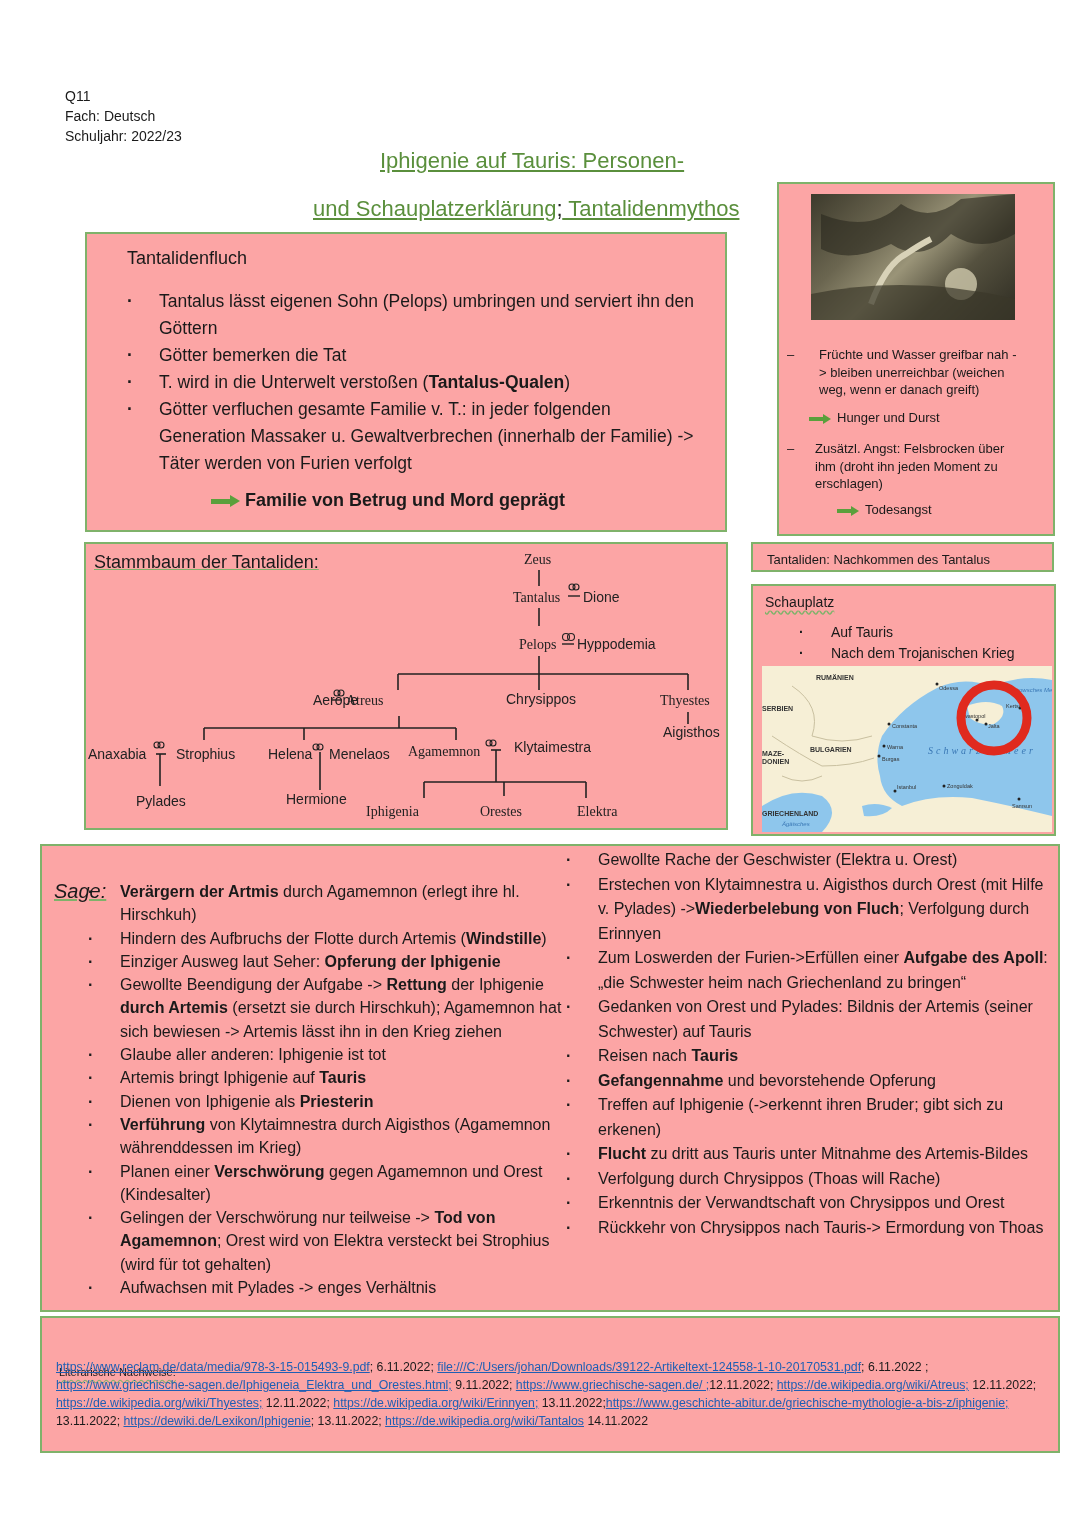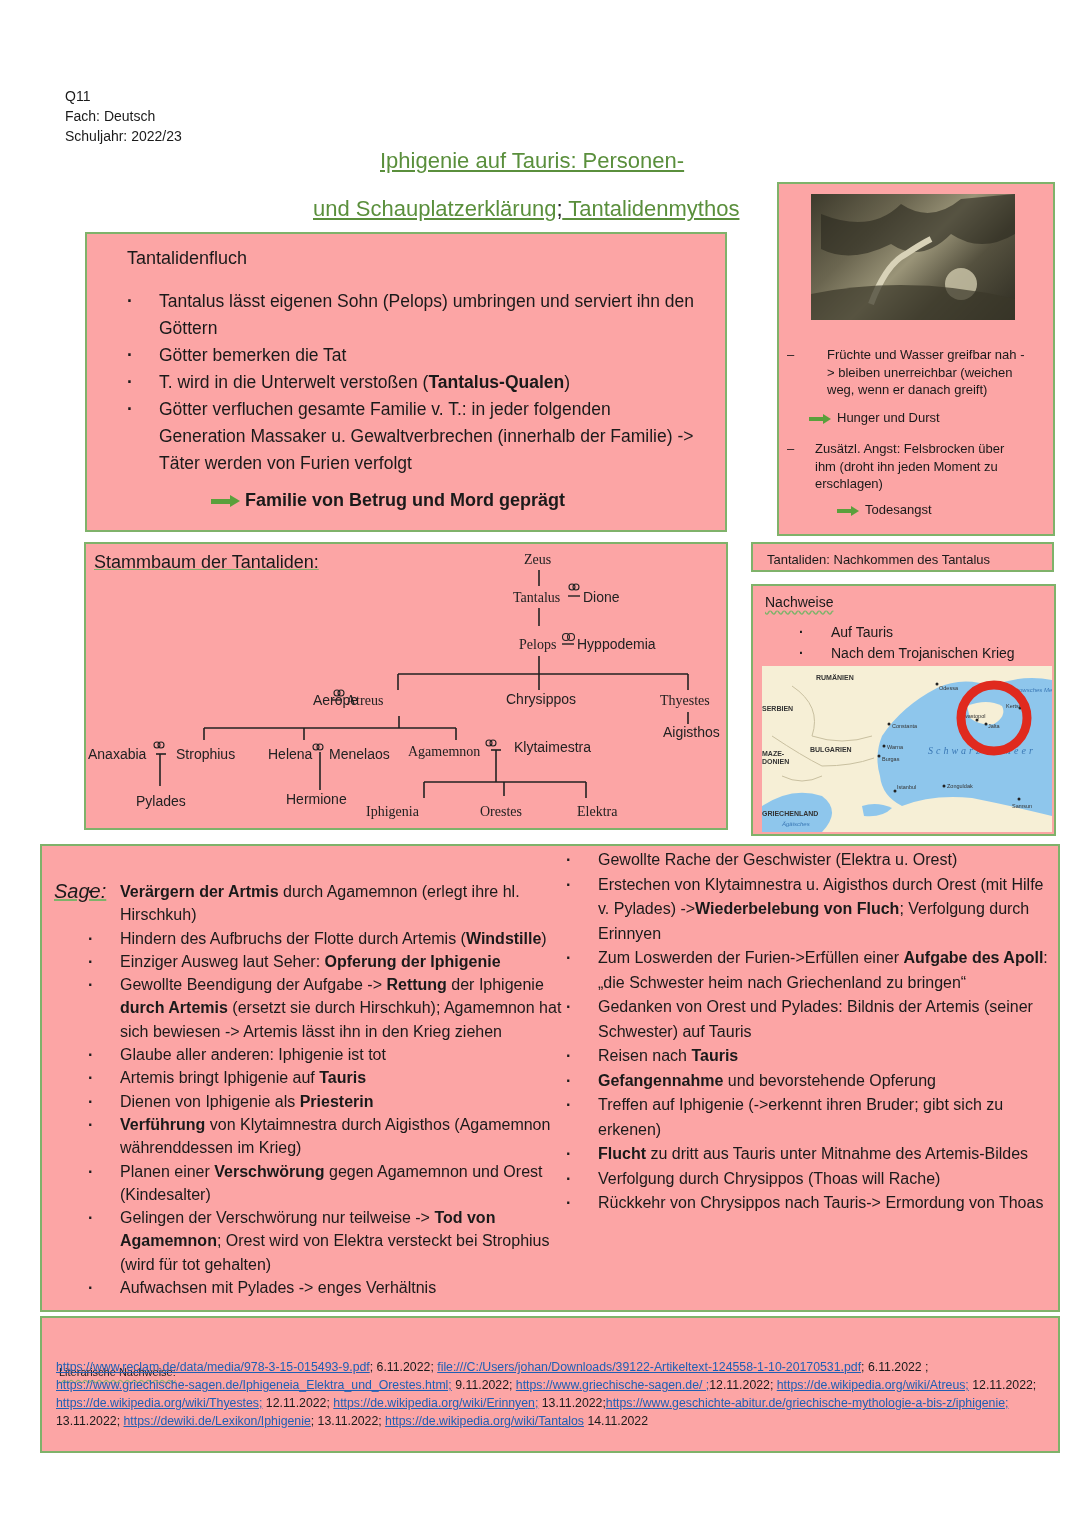--- a/index.html
+++ b/index.html
@@ -56,21 +56,21 @@
     <div class="abs" style="left:32px; top:10px; width:204px; height:126px; background:linear-gradient(135deg,#3d3a2c 0%,#6b6650 30%,#9a9478 50%,#55513f 70%,#2e2c22 100%);">
       <svg width="204" height="126" viewBox="0 0 204 126">
         <path d="M10 20 Q60 40 90 10 Q120 30 150 5 L204 0 L204 40 Q170 60 140 40 Q110 70 80 50 Q40 70 10 55 Z" fill="#2a281e" opacity="0.6"></path>
         <path d="M60 110 Q75 70 95 60 Q110 50 120 45" stroke="#d8d2b8" stroke-width="6" fill="none"></path>
         <circle cx="150" cy="90" r="16" fill="#cfc9ad" opacity="0.8"></circle>
         <path d="M0 100 Q100 80 204 105 L204 126 L0 126 Z" fill="#3a3729" opacity="0.7"></path>
       </svg>
     </div>
     <div class="abs" style="left:8px; top:162px; font-size:13px; line-height:17.5px; width:260px;">
       <span class="abs" style="left:0;">–</span>
-      <div style="margin-left:40px; width:200px;">Früchte und Wasser greifbar nah -&gt; bleiben unerreichbar (weichen weg, wenn er danach greift)</div>
+      <div style="margin-left:32px; width:200px;">Früchte und Wasser greifbar nah -&gt; bleiben unerreichbar (weichen weg, wenn er danach greift)</div>
     </div>
     <div class="abs" style="left:30px; top:226px; font-size:13px;">
       <span class="arrow sm"></span><span>Hunger und Durst</span>
     </div>
     <div class="abs" style="left:8px; top:256px; font-size:13px; line-height:17.5px; width:260px;">
       <span class="abs" style="left:0;">–</span>
       <div style="margin-left:28px; width:200px;">Zusätzl. Angst: Felsbrocken über ihm (droht ihn jeden Moment zu erschlagen)</div>
     </div>
     <div class="abs" style="left:58px; top:318px; font-size:13px;">
       <span class="arrow sm"></span><span>Todesangst</span>
@@ -144,21 +144,21 @@
       <text x="394" y="272">Orestes</text>
       <text x="491" y="272">Elektra</text>
     </svg>
   </div>
 
   <div class="box" style="left:751px; top:542px; width:303px; height:30px;">
     <div class="abs" style="left:14px; top:8px; font-size:13px;">Tantaliden: Nachkommen des Tantalus</div>
   </div>
 
   <div class="box" style="left:751px; top:584px; width:305px; height:252px;">
-    <div class="abs" style="left:12px; top:8px; font-size:14px;"><span class="squiggle">Nachweise</span></div>
+    <div class="abs" style="left:12px; top:8px; font-size:14px;"><span class="squiggle">Schauplatz</span></div>
     <ul class="bullets abs" style="left:46px; top:36px; font-size:14px; line-height:21px; width:250px;">
       <li>Auf Tauris</li>
       <li>Nach dem Trojanischen Krieg</li>
     </ul>
     <svg class="abs" style="left:9px; top:80px;" width="290" height="166" viewBox="0 0 290 166">
       <rect x="0" y="0" width="290" height="166" fill="#f6efd6"></rect>
       <path d="M120 70 Q140 40 175 22 Q200 10 230 20 Q260 8 290 14 L290 150 Q250 140 210 132 Q170 128 140 140 Q120 130 118 110 Q112 90 120 70 Z" fill="#8ec6ec"></path>
       <path d="M205 40 Q225 32 240 40 Q245 50 232 58 Q218 60 208 52 Z" fill="#f6efd6"></path>
       <path d="M0 140 Q30 120 60 130 Q80 145 60 166 L0 166 Z" fill="#8ec6ec"></path>
       <path d="M100 140 Q115 135 130 142 Q120 152 102 150 Z" fill="#8ec6ec"></path>
@@ -218,20 +218,21 @@
     <ul class="bullets abs sage" id="saga-right" style="left:524px; top:2px; width:490px; line-height:24.5px;">
         <li><span>Gewollte Rache der Geschwister (Elektra u. Orest)</span></li>
         <li><span>Erstechen von Klytaimnestra u. Aigisthos durch Orest (mit Hilfe v. Pylades) -&gt;</span><b>Wiederbelebung von Fluch</b><span>; Verfolgung durch Erinnyen</span></li>
         <li><span>Zum Loswerden der Furien-&gt;Erfüllen einer </span><b>Aufgabe des Apoll</b><span>: „die Schwester heim nach Griechenland zu bringen“</span></li>
         <li><span>Gedanken von Orest und Pylades: Bildnis der Artemis (seiner Schwester) auf Tauris</span></li>
         <li><span>Reisen nach </span><b>Tauris</b></li>
         <li><b>Gefangennahme</b><span> und bevorstehende Opferung</span></li>
         <li><span>Treffen auf Iphigenie (-&gt;erkennt ihren Bruder; gibt sich zu erkenen)</span></li>
         <li><b>Flucht</b><span> zu dritt aus Tauris unter Mitnahme des Artemis-Bildes</span></li>
         <li><span>Verfolgung durch Chrysippos (Thoas will Rache)</span></li>
+        <li><span>Erkenntnis der Verwandtschaft von Chrysippos und Orest</span></li>
         <li><span>Rückkehr von Chrysippos nach Tauris-&gt; Ermordung von Thoas</span></li>
       </ul>
   </div>
 
   <div class="box" style="left:40px; top:1316px; width:1020px; height:137px;">
     <div class="abs" style="left:17px; top:8px; font-size:11px;margin-top:40px;"><span class="squiggle">Literarische Nachweise:</span></div>
     <div class="abs" id="sources-list" style="left:14px; top:40px; width:990px; font-size:12.3px; line-height:18px;"><span class="link">https://www.reclam.de/data/media/978-3-15-015493-9.pdf</span><span>; 6.11.2022; </span><span class="link">file:///C:/Users/johan/Downloads/39122-Artikeltext-124558-1-10-20170531.pdf</span><span>; 6.11.2022 ; </span><span class="link">https://www.griechische-sagen.de/Iphigeneia_Elektra_und_Orestes.html;</span><span> 9.11.2022; </span><span class="link">https://www.griechische-sagen.de/ ;</span><span>12.11.2022; </span><span class="link">https://de.wikipedia.org/wiki/Atreus;</span><span> 12.11.2022; </span><span class="link">https://de.wikipedia.org/wiki/Thyestes;</span><span> 12.11.2022; </span><span class="link">https://de.wikipedia.org/wiki/Erinnyen;</span><span> 13.11.2022;</span><span class="link">https://www.geschichte-abitur.de/griechische-mythologie-a-bis-z/iphigenie;</span><span> 13.11.2022; </span><span class="link">https://dewiki.de/Lexikon/Iphigenie</span><span>; 13.11.2022; </span><span class="link">https://de.wikipedia.org/wiki/Tantalos</span><span> 14.11.2022</span></div>
   </div>
 
 </div>

